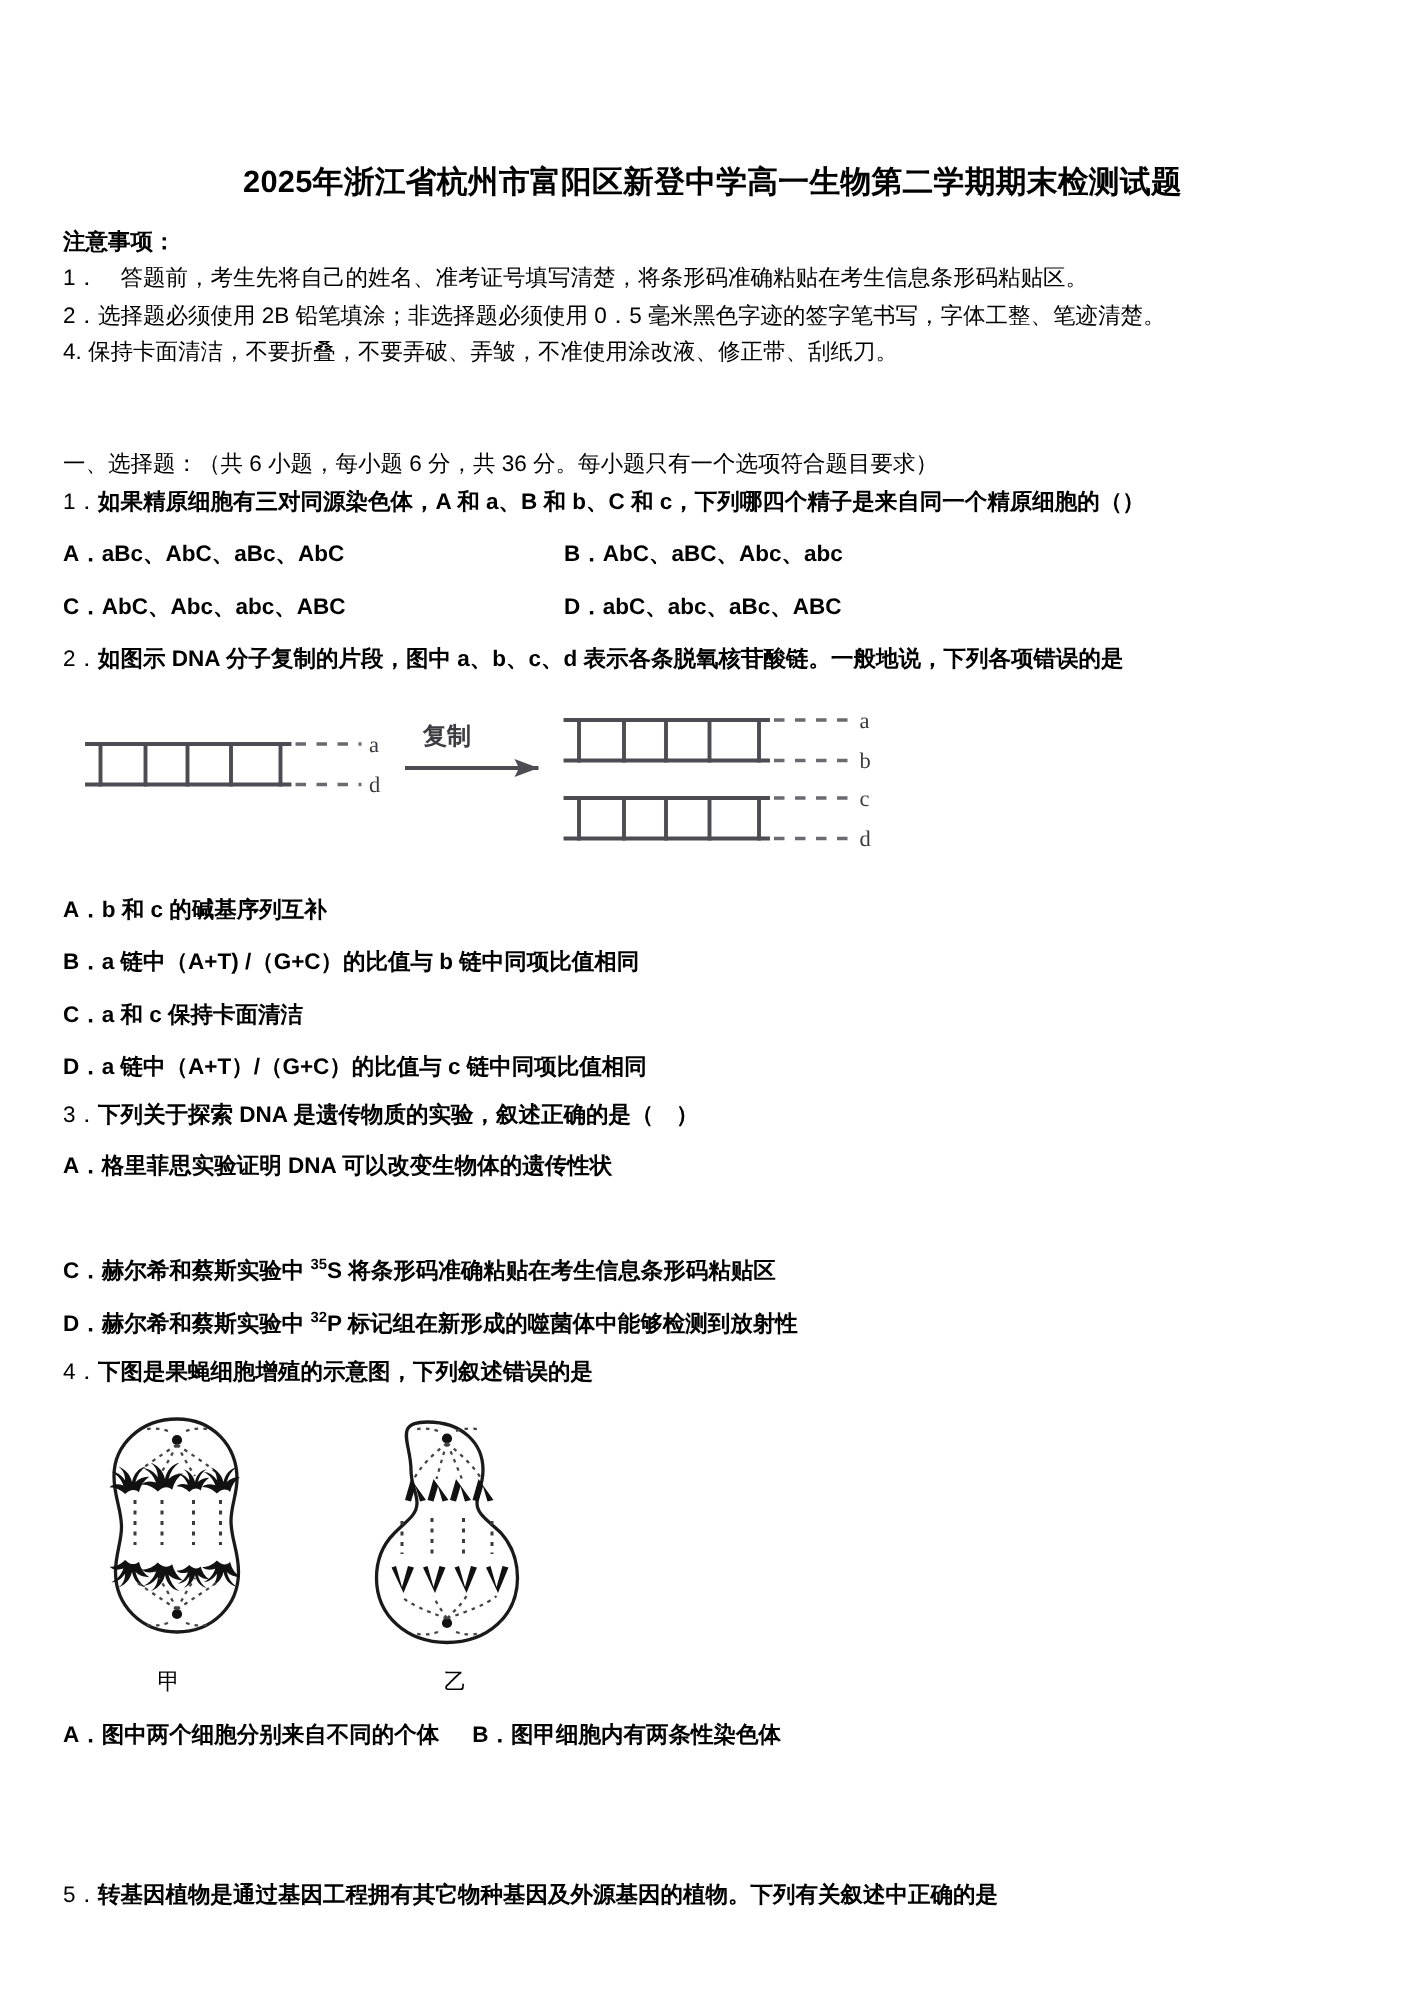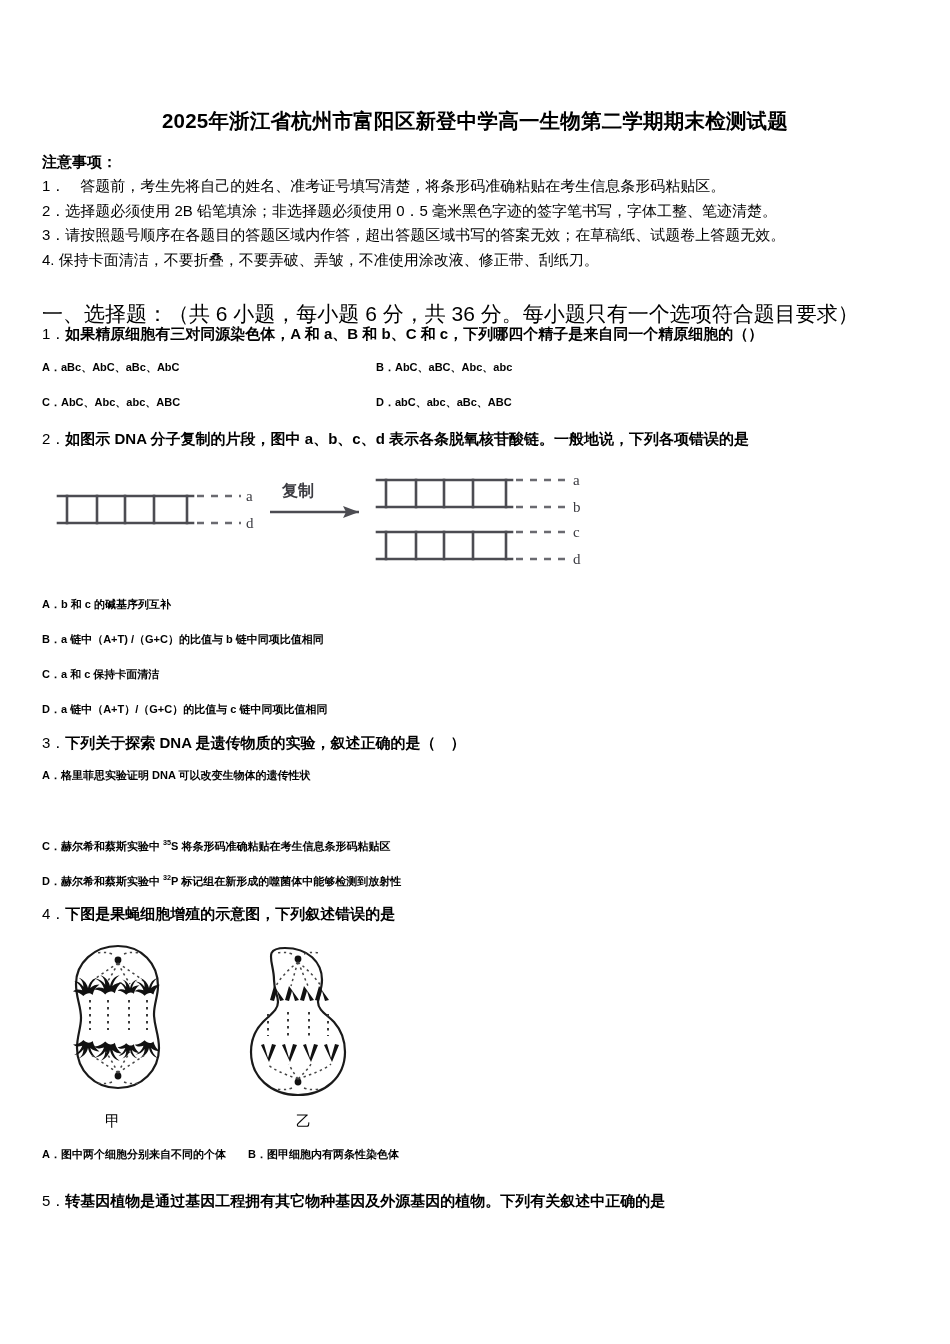--- a/index.html
+++ b/index.html
@@ -48,39 +48,39 @@
     font-family: "Liberation Sans", "DejaVu Sans", sans-serif;
     font-size: 15px;
     line-height: 24.5px;
     white-space: nowrap;
   }
   .section-head {
     position: absolute;
     left: 42px;
     top: 300px;
     font-family: "Liberation Sans", "DejaVu Sans", sans-serif;
-    font-size: 21px;
+    font-size: 15px;
     white-space: nowrap;
   }
   .q-stem {
     position: absolute;
     left: 42px;
     font-family: "Liberation Sans", "DejaVu Sans", sans-serif;
     font-weight: bold;
     font-size: 15px;
     white-space: nowrap;
   }
   .q-num-light {
     font-weight: normal;
   }
   .opt {
     position: absolute;
     font-family: "Liberation Sans", "DejaVu Sans", sans-serif;
     font-weight: bold;
-    font-size: 11px;
+    font-size: 15px;
     white-space: nowrap;
   }
   .opt-colA { left: 42px; }
   .opt-colB { left: 376px; }
   sup {
     font-size: 0.66em;
     vertical-align: super;
   }
   .fig {
     position: absolute;
@@ -96,21 +96,20 @@
 <body>
 
 <div class="page">
 
   <div class="doc-title">2025年浙江省杭州市富阳区新登中学高一生物第二学期期末检测试题</div>
 
   <div class="notice-block">
     <div class="notice-head">注意事项：</div>
     <div class="notice-line">1．　答题前，考生先将自己的姓名、准考证号填写清楚，将条形码准确粘贴在考生信息条形码粘贴区。</div>
     <div class="notice-line">2．选择题必须使用 2B 铅笔填涂；非选择题必须使用 0．5 毫米黑色字迹的签字笔书写，字体工整、笔迹清楚。</div>
-    <div class="notice-line">3．请按照题号顺序在各题目的答题区域内作答，超出答题区域书写的答案无效；在草稿纸、试题卷上答题无效。</div>
     <div class="notice-line">4. 保持卡面清洁，不要折叠，不要弄破、弄皱，不准使用涂改液、修正带、刮纸刀。</div>
   </div>
 
   <div class="section-head">一、选择题：（共 6 小题，每小题 6 分，共 36 分。每小题只有一个选项符合题目要求）</div>
 
   <div class="q-stem" style="top:325px;">
     <span class="q-num-light">1．</span><span>如果精原细胞有三对同源染色体，A 和 a、B 和 b、C 和 c，下列哪四个精子是来自同一个精原细胞的（）</span>
   </div>
   <div class="opt opt-colA" style="top:360px;">
     <span>A．</span><span>aBc、AbC、aBc、AbC</span>
@@ -332,17 +331,17 @@
     </svg>
   </div>
 
   <div class="fig-caption" style="left:105px; top:1112px;">甲</div>
   <div class="fig-caption" style="left:296px; top:1112px;">乙</div>
 
   <div class="opt opt-colA" style="top:1147px;">
     <span>A．</span><span>图中两个细胞分别来自不同的个体</span><span style="display:inline-block;width:22px;"></span><span>B．</span><span>图甲细胞内有两条性染色体</span>
   </div>
 
-  <div class="q-stem" style="top:1192px;">
+  <div class="q-stem" style="top:1254px;">
     <span class="q-num-light">5．</span><span>转基因植物是通过基因工程拥有其它物种基因及外源基因的植物。下列有关叙述中正确的是</span>
   </div>
 
 </div>
 
 </body></html>

